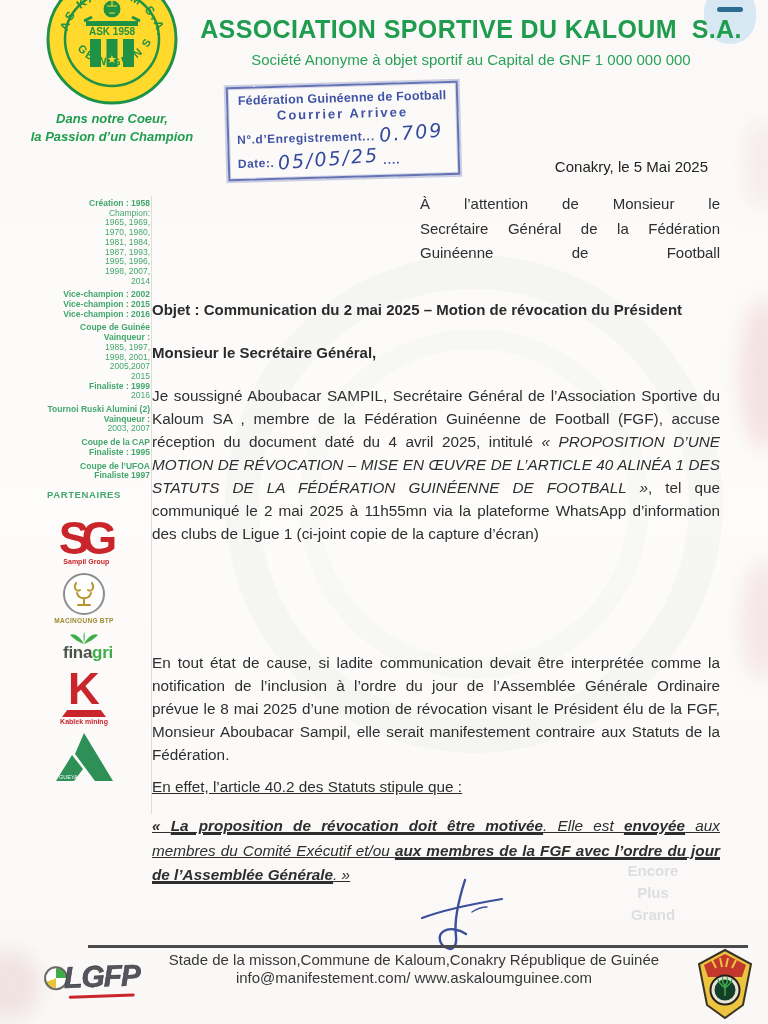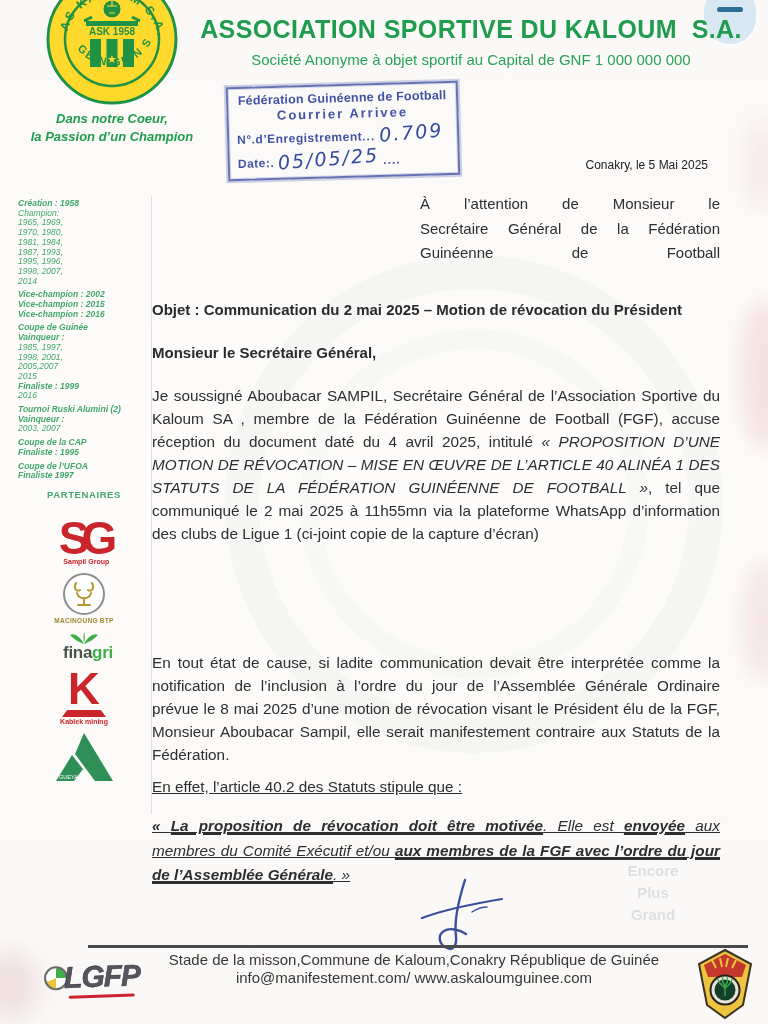--- a/index.html
+++ b/index.html
@@ -29,25 +29,25 @@
     transform:rotate(-1.6deg);border:2px solid rgba(63,80,165,.8);
     box-shadow:0 0 0 2px rgba(63,80,165,.25), inset 0 0 0 1px rgba(63,80,165,.2);
     color:#4153a5;background:rgba(255,255,255,.1);}
   .stamp .s1{font-size:12.5px;font-weight:700;text-align:center;letter-spacing:.2px;}
   .stamp .s2{font-size:13px;font-weight:700;text-align:center;letter-spacing:2px;margin-top:1px;}
   .stamp .s3,.stamp .s4{font-size:12px;font-weight:700;letter-spacing:.5px;margin-top:2px;white-space:nowrap;}
   .hand{font-family:"DejaVu Sans",sans-serif;font-style:italic;font-weight:400;
     font-size:19px;color:#33499c;display:inline-block;transform:rotate(-3deg);letter-spacing:2px;}
   .dots{font-weight:700;letter-spacing:1px;}
   .dateline{position:absolute;left:400px;top:158px;width:308px;text-align:right;
-    font-size:12px;color:#222;}
+    font-size:15px;color:#222;}
   
   .side-rule{position:absolute;left:151px;top:196px;width:1px;height:618px;background:#ddd;}
-  .palmares{position:absolute;left:18px;top:199px;width:132px;text-align:left;
-    color:#43a76d;font-size:8.5px;line-height:9.7px;font-style:italic;}
+  .palmares{position:absolute;left:18px;top:199px;width:132px;text-align:right;
+    color:#43a76d;font-size:8.5px;line-height:9.7px;}
   .pal-line.b{font-weight:700;}
   .pal-line.gap{margin-top:4px;}
   .partners-title{position:absolute;left:18px;top:489px;width:132px;text-align:center;
     color:#43a76d;font-size:9.5px;font-weight:700;letter-spacing:.6px;}
   .partners{position:absolute;left:18px;top:514px;width:132px;display:flex;flex-direction:column;
     align-items:center;gap:7px;}
   .partner{display:flex;flex-direction:column;align-items:center;}
   .sg-mark{font-size:46px;font-weight:900;color:#c9252b;letter-spacing:-8px;line-height:48px;
     font-family:"Liberation Sans",sans-serif;}
   .sg-cap{font-size:7px;color:#c9252b;font-weight:700;align-self:flex-end;margin-top:-4px;}

